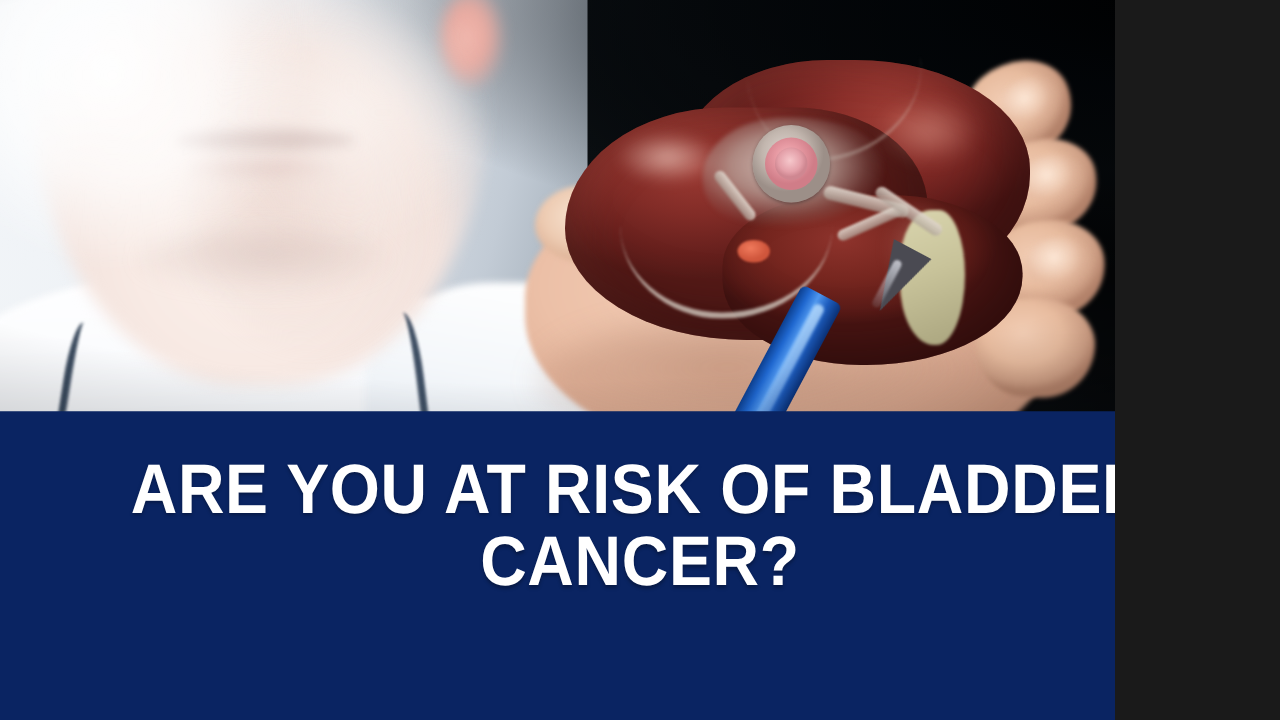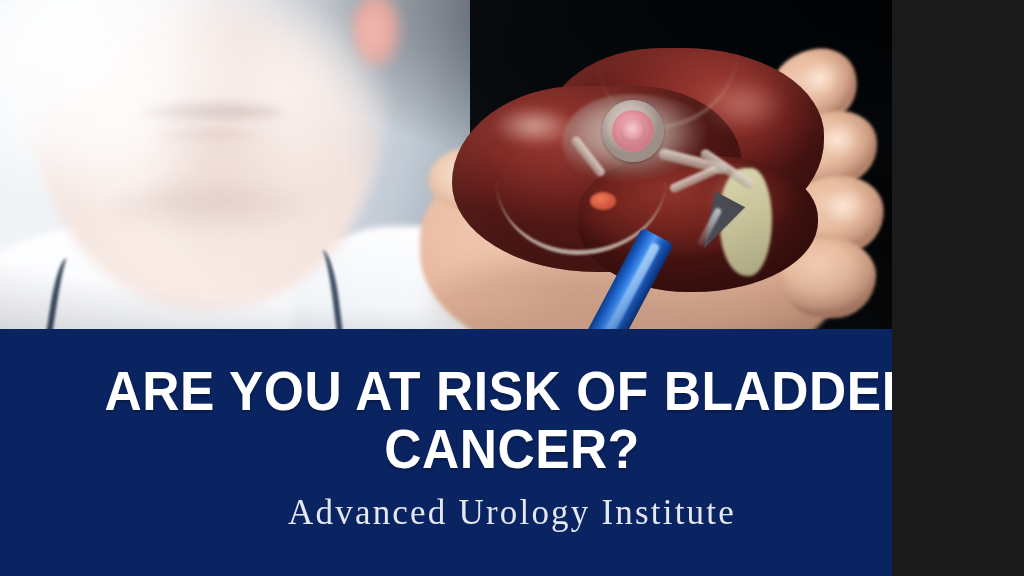--- a/index.html
+++ b/index.html
@@ -473,16 +473,15 @@
     <div class="pen-tip-gloss"></div>
     <div class="pen-body"></div>
     <div class="pen-gloss"></div>
 
     <div class="photo-vignette"></div>
   </div>
 
   <div id="banner" style="background: rgb(10, 36, 98);">
     <div id="title" style="color: rgb(255, 255, 255);">ARE YOU AT RISK OF BLADDER
 CANCER?</div>
-    <div id="subtitle" style="color: rgb(227, 232, 242);">Advanced Urology Institute</div>
   </div>
 
 </div>
 
 </body></html>

